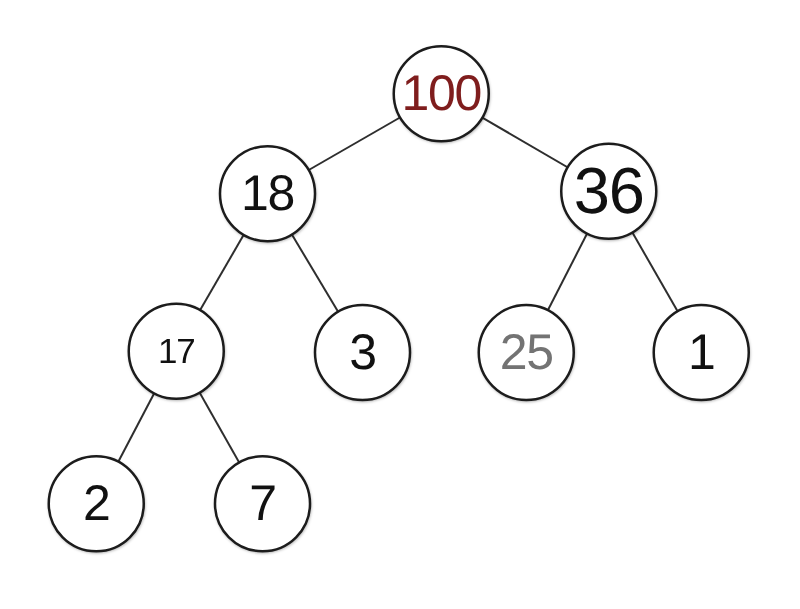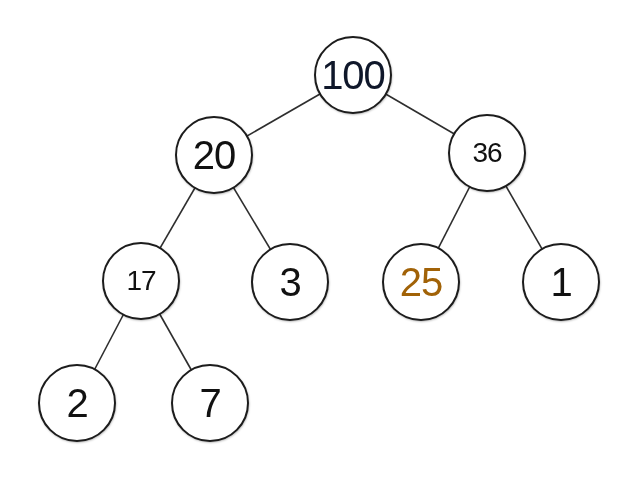--- a/index.html
+++ b/index.html
@@ -44,36 +44,36 @@
       <line x1="353" y1="75" x2="214" y2="155" stroke="#2e2e2e" stroke-width="1.6"></line>
       <line x1="353" y1="75" x2="487" y2="153" stroke="#2e2e2e" stroke-width="1.6"></line>
       <line x1="214" y1="155" x2="141" y2="281" stroke="#2e2e2e" stroke-width="1.6"></line>
       <line x1="214" y1="155" x2="290" y2="282" stroke="#2e2e2e" stroke-width="1.6"></line>
       <line x1="487" y1="153" x2="421" y2="282" stroke="#2e2e2e" stroke-width="1.6"></line>
       <line x1="487" y1="153" x2="561" y2="282" stroke="#2e2e2e" stroke-width="1.6"></line>
       <line x1="141" y1="281" x2="77" y2="403" stroke="#2e2e2e" stroke-width="1.6"></line>
       <line x1="141" y1="281" x2="210" y2="403" stroke="#2e2e2e" stroke-width="1.6"></line>
     </svg>
 
-<div class="tree-node" style="width: 78px; height: 78px; left: 314px; top: 36px; border: 2px solid rgb(28, 28, 28); background: rgb(255, 255, 255); font-size: 40px; color: #0f172a;">
+<div class="tree-node" style="width: 78px; height: 78px; left: 314px; top: 36px; border: 2px solid rgb(28, 28, 28); background: rgb(255, 255, 255); font-size: 40px; color: #7f1d1d;">
       <span>100</span>
     </div>
     <div class="tree-node" style="width: 78px; height: 78px; left: 175px; top: 116px; border: 2px solid rgb(28, 28, 28); background: rgb(255, 255, 255); font-size: 40px; color: rgb(17, 17, 17);">
-      <span>20</span>
+      <span>18</span>
     </div>
-    <div class="tree-node" style="width: 78px; height: 78px; left: 448px; top: 114px; border: 2px solid rgb(28, 28, 28); background: rgb(255, 255, 255); font-size: 28px; color: rgb(17, 17, 17);">
+    <div class="tree-node" style="width: 78px; height: 78px; left: 448px; top: 114px; border: 2px solid rgb(28, 28, 28); background: rgb(255, 255, 255); font-size: 52px; color: rgb(17, 17, 17);">
       <span>36</span>
     </div>
     <div class="tree-node" style="width: 78px; height: 78px; left: 102px; top: 242px; border: 2px solid rgb(28, 28, 28); background: rgb(255, 255, 255); font-size: 28px; color: rgb(17, 17, 17);">
       <span>17</span>
     </div>
     <div class="tree-node" style="width: 78px; height: 78px; left: 251px; top: 243px; border: 2px solid rgb(28, 28, 28); background: rgb(255, 255, 255); font-size: 40px; color: rgb(17, 17, 17);">
       <span>3</span>
     </div>
-    <div class="tree-node" style="width: 78px; height: 78px; left: 382px; top: 243px; border: 2px solid rgb(28, 28, 28); background: rgb(255, 255, 255); font-size: 40px; color: #a16207;">
+    <div class="tree-node" style="width: 78px; height: 78px; left: 382px; top: 243px; border: 2px solid rgb(28, 28, 28); background: rgb(255, 255, 255); font-size: 40px; color: #737373;">
       <span>25</span>
     </div>
     <div class="tree-node" style="width: 78px; height: 78px; left: 522px; top: 243px; border: 2px solid rgb(28, 28, 28); background: rgb(255, 255, 255); font-size: 40px; color: rgb(17, 17, 17);">
       <span>1</span>
     </div>
     <div class="tree-node" style="width: 78px; height: 78px; left: 38px; top: 364px; border: 2px solid rgb(28, 28, 28); background: rgb(255, 255, 255); font-size: 40px; color: rgb(17, 17, 17);">
       <span>2</span>
     </div>
     <div class="tree-node" style="width: 78px; height: 78px; left: 171px; top: 364px; border: 2px solid rgb(28, 28, 28); background: rgb(255, 255, 255); font-size: 40px; color: rgb(17, 17, 17);">
       <span>7</span>

